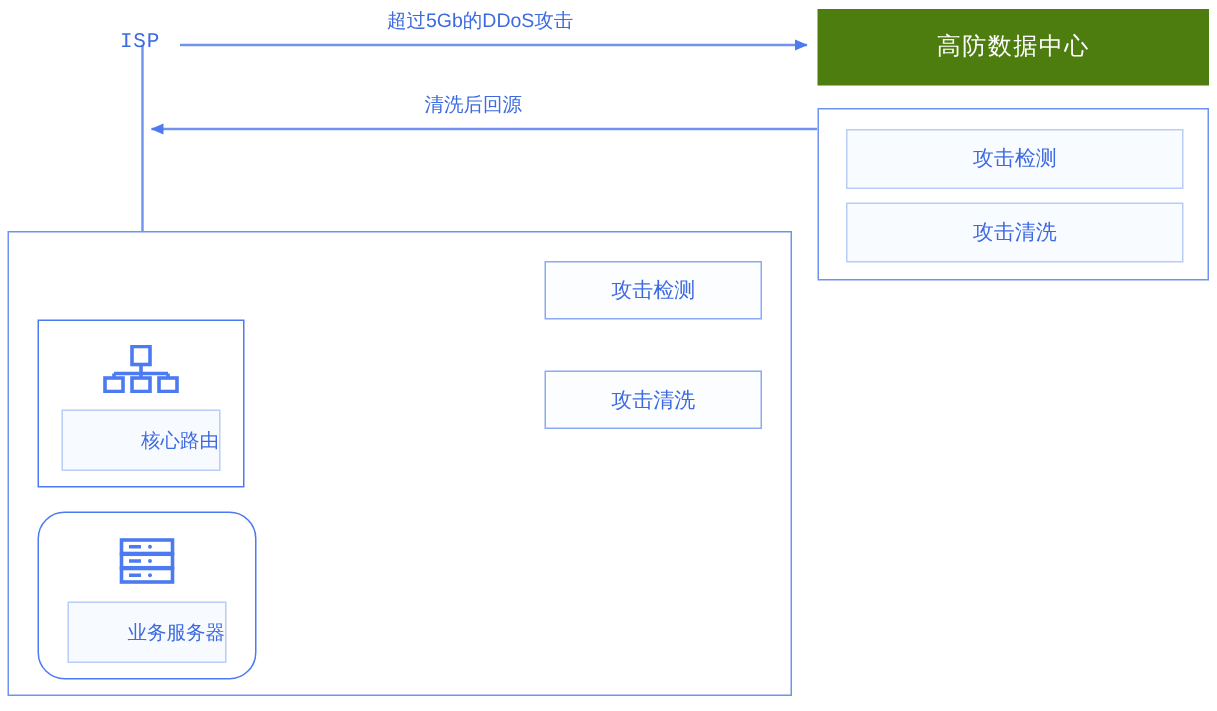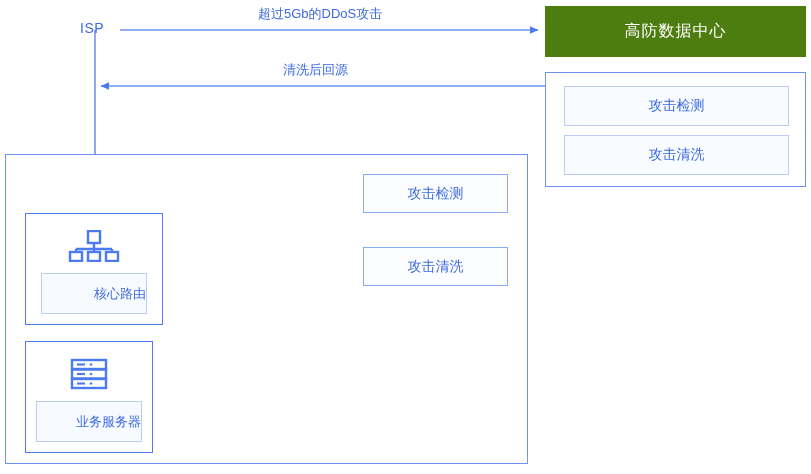--- a/index.html
+++ b/index.html
@@ -26,20 +26,21 @@
   .label {
     color: #3d6ae0;
     font-size: 13px;
     line-height: 16px;
     white-space: nowrap;
   }
   .label-isp {
     color: #3d6ae0;
     font-size: 14px;
     letter-spacing: 0.5px;
+    font-family: Liberation Mono, monospace;
   }
 
   
   .header-bar {
     background: #4d7c0f;
     color: #ffffff;
     font-size: 16px;
     display: flex;
     align-items: center;
     justify-content: center;
@@ -164,21 +165,21 @@
       <rect x="3" y="22" width="12" height="9" fill="none" stroke="#4c7af0" stroke-width="2.4"></rect>
       <rect x="21" y="22" width="12" height="9" fill="none" stroke="#4c7af0" stroke-width="2.4"></rect>
       <rect x="39" y="22" width="12" height="9" fill="none" stroke="#4c7af0" stroke-width="2.4"></rect>
     </svg>
   </div>
   <div class="chip" style="width:104px; height:39px; margin-top:11px;">
     <span>核心路由</span>
   </div>
 </div>
 
-<div class="abs node-box" style="left:25px; top:341px; width:128px; height:112px;">
+<div class="abs node-box" style="left:25px; top:341px; width:146px; height:112px;border-radius:18px;">
   <div class="icon-wrap" style="margin-top:16px; width:38px; height:32px;">
     <svg viewBox="0 0 38 32" width="38" height="32" xmlns="http://www.w3.org/2000/svg">
       <rect x="2" y="2" width="34" height="9" fill="none" stroke="#4c7af0" stroke-width="2.4"></rect>
       <rect x="2" y="11.5" width="34" height="9" fill="none" stroke="#4c7af0" stroke-width="2.4"></rect>
       <rect x="2" y="21" width="34" height="9" fill="none" stroke="#4c7af0" stroke-width="2.4"></rect>
       <line x1="7" y1="6.5" x2="15" y2="6.5" stroke="#4c7af0" stroke-width="2.2"></line>
       <line x1="7" y1="16" x2="15" y2="16" stroke="#4c7af0" stroke-width="2.2"></line>
       <line x1="7" y1="25.5" x2="15" y2="25.5" stroke="#4c7af0" stroke-width="2.2"></line>
       <circle cx="21" cy="6.5" r="1.3" fill="#4c7af0"></circle>
       <circle cx="21" cy="16" r="1.3" fill="#4c7af0"></circle>

